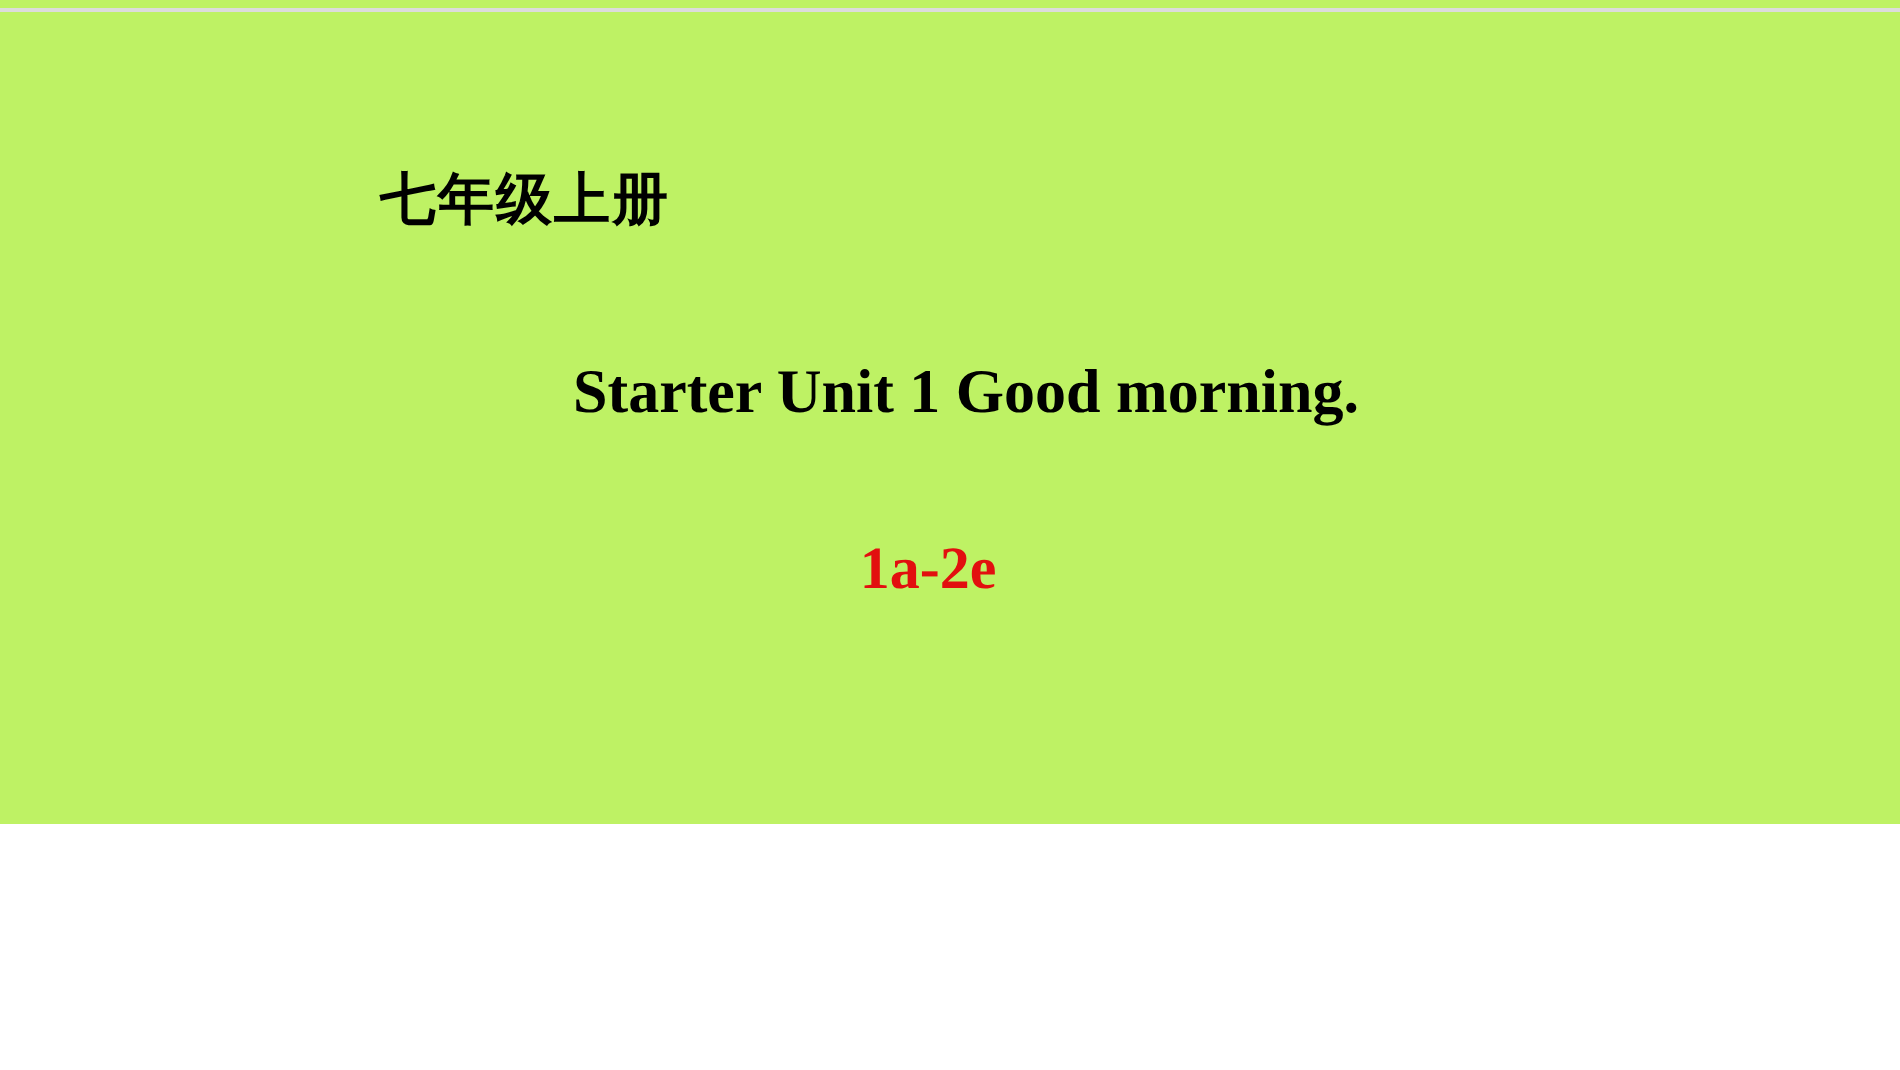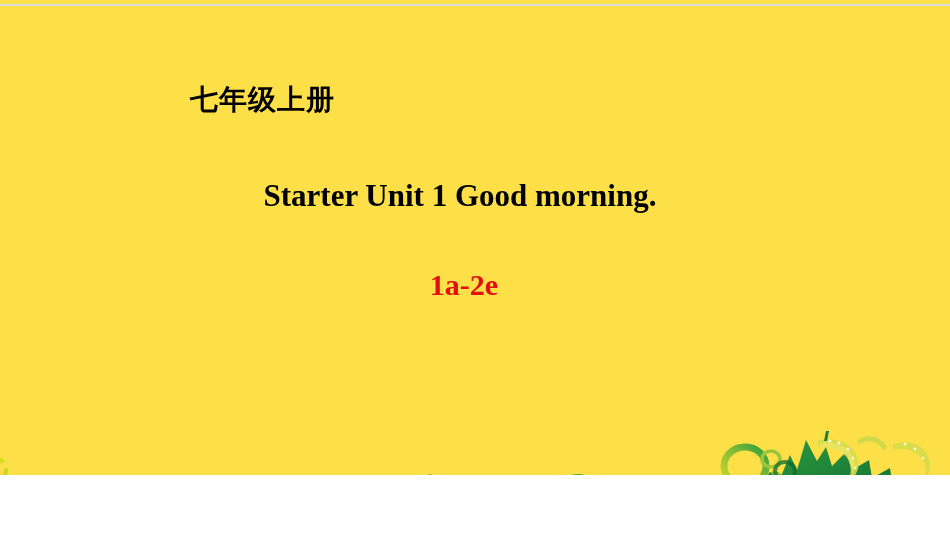--- a/index.html
+++ b/index.html
@@ -3,22 +3,22 @@
 <meta charset="utf-8">
 <style>
   html, body {
     margin: 0;
     padding: 0;
     background: #ffffff;
   }
   #slide {
     position: relative;
     width: 950px;
-    height: 475px;
-    background: #fde047;
+    height: 412px;
+    background: #bef264;
     overflow: hidden;
     font-family: "Liberation Serif", serif;
   }
 
   
   #top-rule {
     position: absolute;
     left: 0;
     top: 4px;
     width: 950px;
@@ -60,20 +60,21 @@
     position: absolute;
     left: 0;
     top: 178px;
     width: 920px;
     text-align: center;
     font-family: "Liberation Serif", serif;
     font-size: 31px;
     font-weight: 700;
     color: #000000;
     white-space: nowrap;
+    padding-left: 23px;
   }
   #section-label {
     position: absolute;
     left: 0;
     top: 268px;
     width: 928px;
     text-align: center;
     font-family: "Liberation Serif", serif;
     font-size: 30px;
     font-weight: 700;

